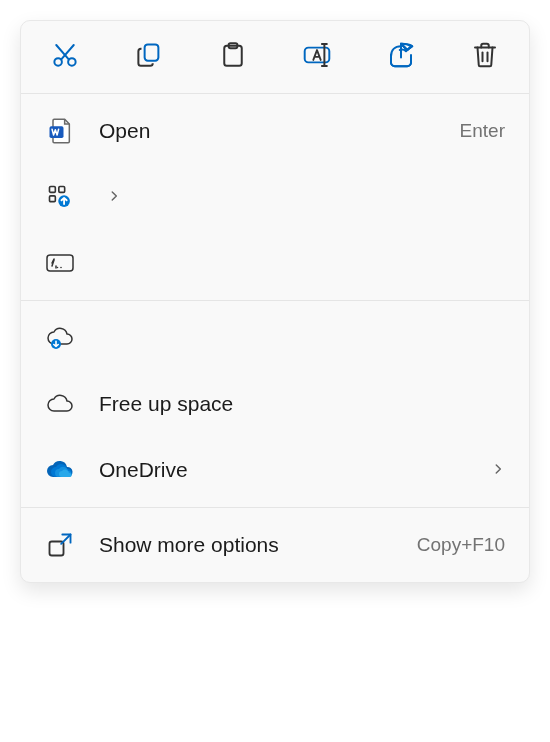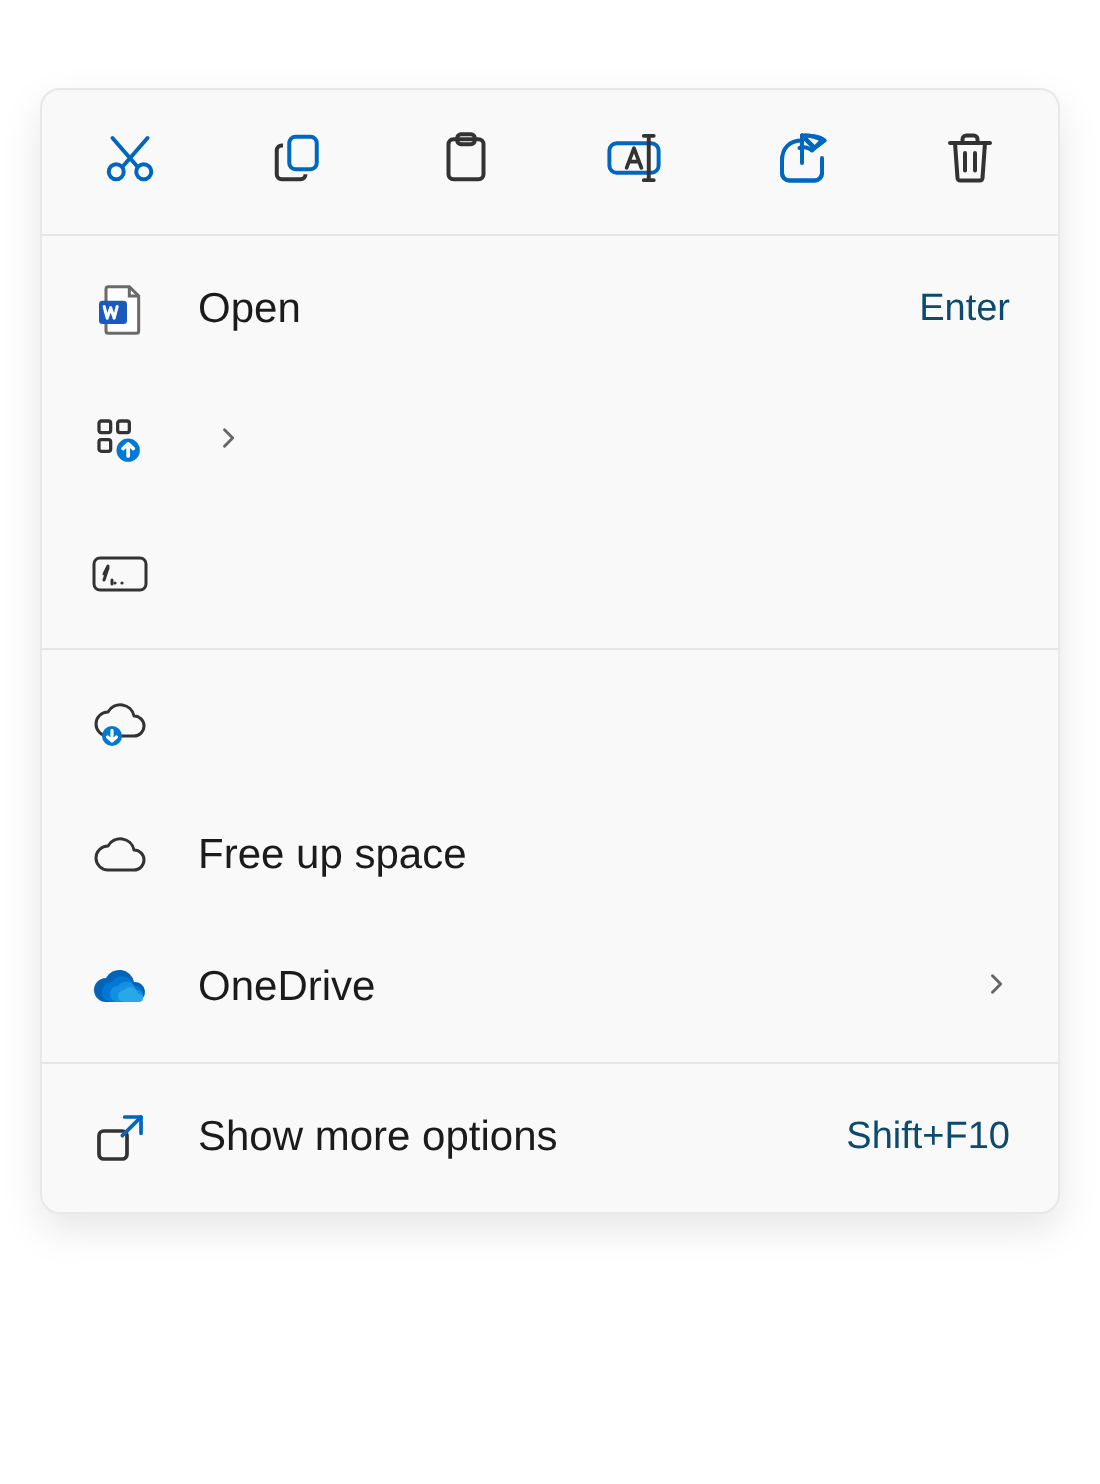--- a/index.html
+++ b/index.html
@@ -11,21 +11,20 @@
     width: 550px;
     height: 742px;
   }
   .context-menu {
     width: 510px;
     background: #f9f9f9;
     border: 1px solid #e8e8e8;
     border-radius: 10px;
     box-shadow: 0 8px 20px rgba(0,0,0,0.10);
     overflow: hidden;
-    margin-top: 24px;
   }
   .toolbar {
     display: flex;
     align-items: center;
     justify-content: space-between;
     padding: 14px 22px 14px 22px;
     border-bottom: 1px solid #e5e5e5;
   }
   .toolbar-btn {
     width: 44px;
@@ -55,21 +54,21 @@
     justify-content: center;
   }
   .menu-label {
     flex: 1 1 auto;
     font-size: 21px;
     color: #1b1b1b;
     font-weight: 400;
   }
   .menu-right {
     font-size: 19px;
-    color: #0c4a6e;
+    color: #737373;
     margin-left: 8px;
   }
   .chevron {
     color: #666;
   }
   .sep {
     height: 1px;
     background: #e5e5e5;
   }
 </style>
@@ -250,17 +249,17 @@
     <div class="menu-item">
       <span class="menu-icon">
         <svg width="28" height="28" viewBox="0 0 24 24" fill="none" stroke-width="1.6" stroke-linecap="round" stroke-linejoin="round">
           <rect x="3" y="9" width="12" height="12" rx="2" stroke="#333"></rect>
           <path d="M11 4 H20 V13" stroke="#0067c0" opacity="0"></path>
           <path d="M14 3 H21 V10" stroke="#0067c0"></path>
           <line x1="21" y1="3" x2="13" y2="11" stroke="#0067c0"></line>
         </svg>
       </span>
       <span class="menu-label">Show more options</span>
-      <span class="menu-right">Shift+F10</span>
+      <span class="menu-right">Copy+F10</span>
     </div>
   </div>
 
 </div>
 
 </body></html>

